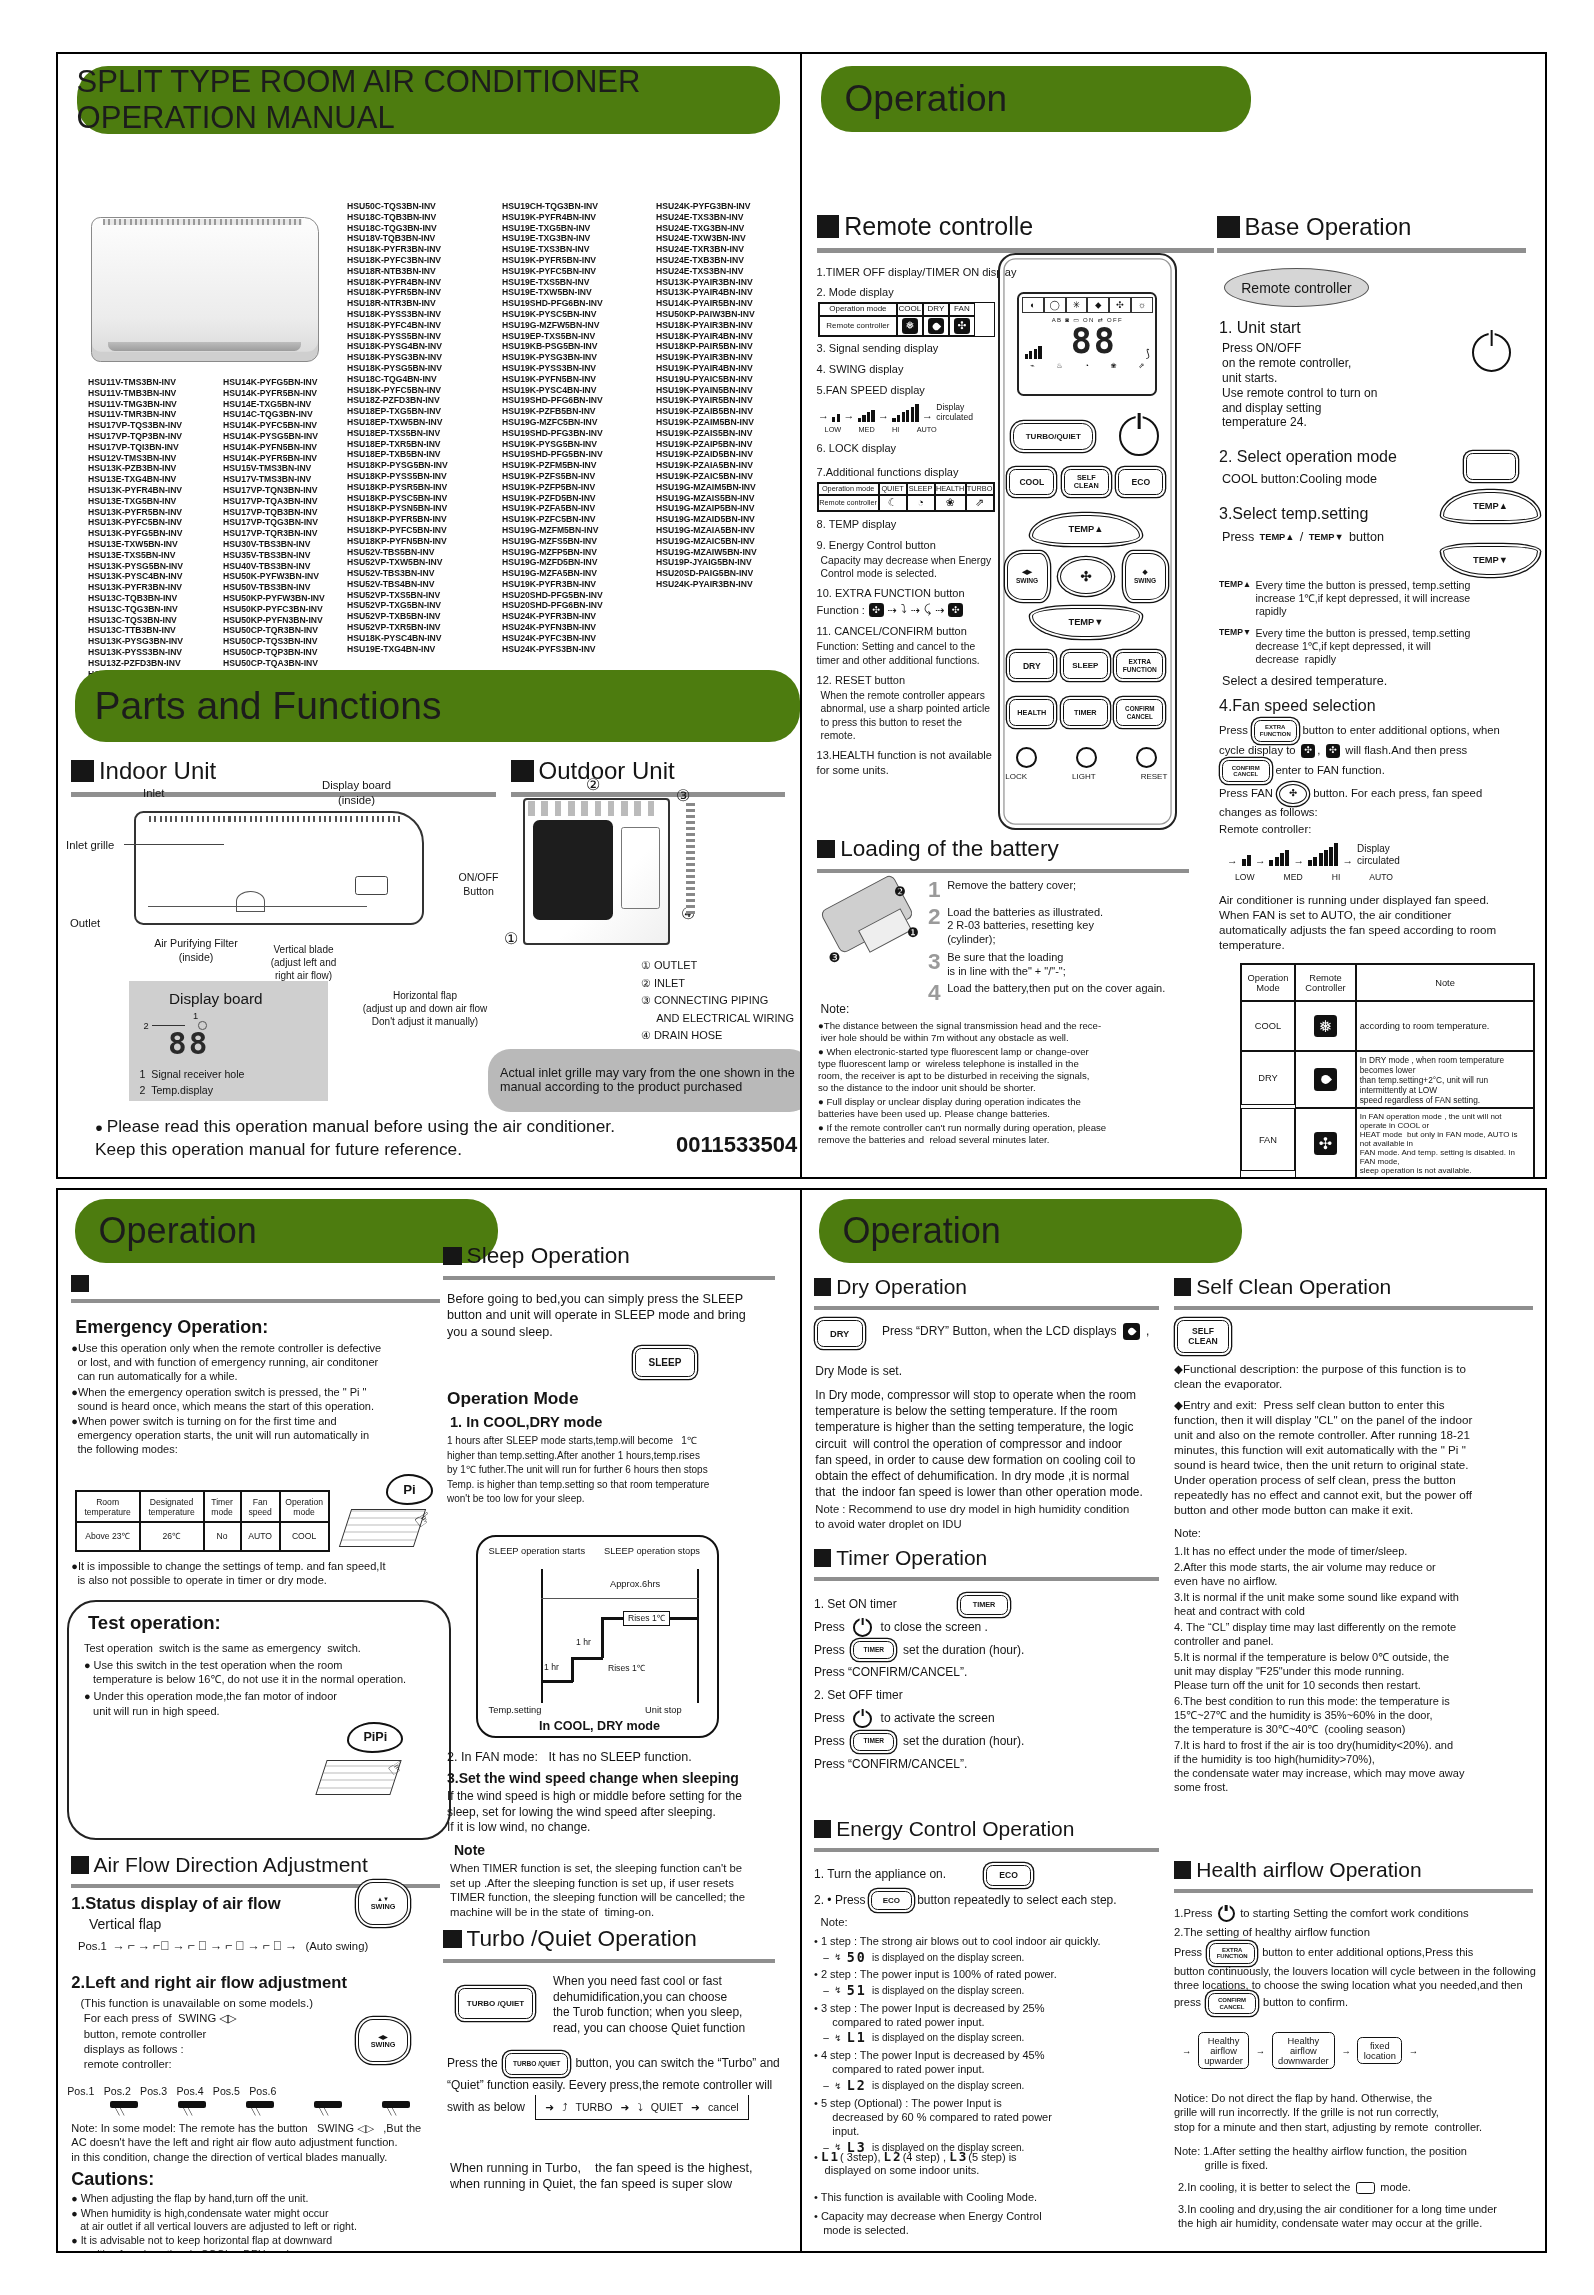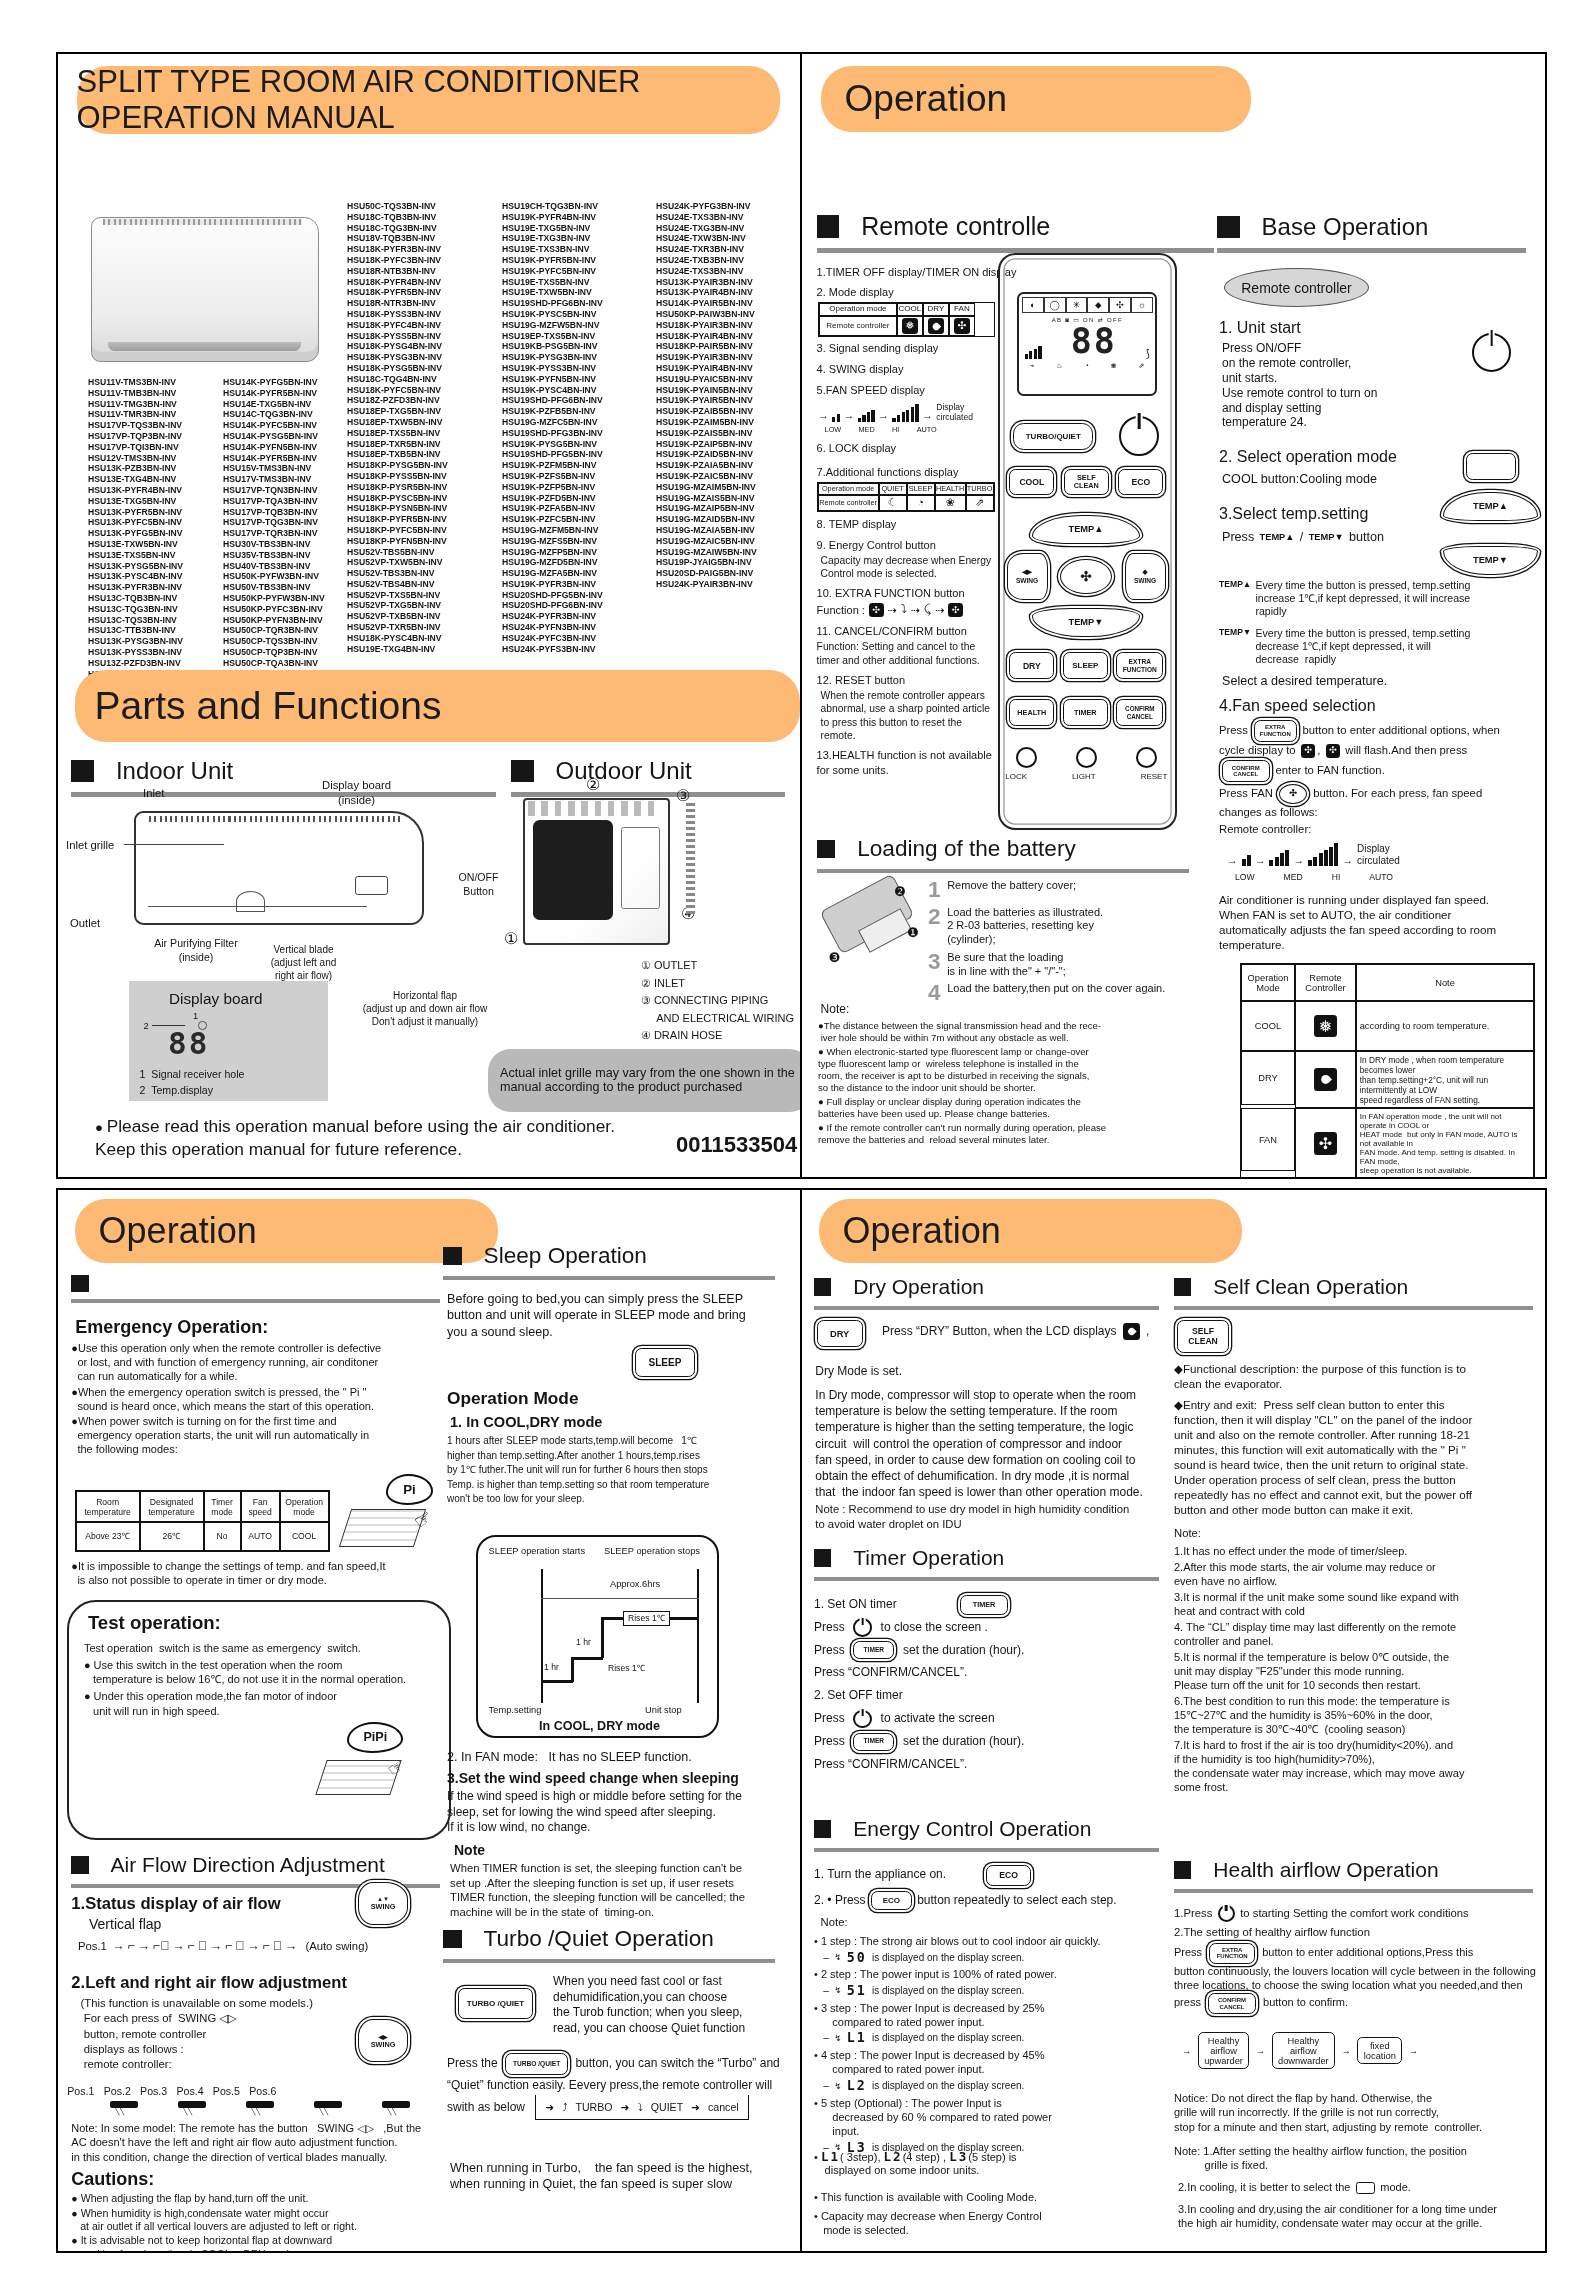--- a/index.html
+++ b/index.html
@@ -1,22 +1,22 @@
 <!DOCTYPE html>
 <html style="font-size:10.6px"><head>
 <meta charset="utf-8">
 <style>
   html,body{margin:0;padding:0;background:#e8e8e8;}
   .page{position:relative;width:1594px;height:2295px;background:#fff;font-family:"Liberation Sans",sans-serif;color:#151515;}
   .cell{position:absolute;border:2px solid #000;background:#fff;overflow:hidden;}
   .abs{position:absolute;}
   .t{position:absolute;white-space:pre-wrap;line-height:1.3;}
   .b{font-weight:bold;}
-  .ban{position:absolute;background:#fdba74;border-radius:31px;display:flex;align-items:center;justify-content:center;color:#1c1c1c;}
-  .hd{position:absolute;display:flex;align-items:center;gap:22px;border-bottom:5.3px solid #8f8f8f;padding-bottom:6.6px;font-size:24px;}
+  .ban{position:absolute;background:#4d7c0f;border-radius:31px;display:flex;align-items:center;justify-content:center;color:#1c1c1c;}
+  .hd{position:absolute;display:flex;align-items:center;gap:5px;border-bottom:5.3px solid #8f8f8f;padding-bottom:6.6px;font-size:24px;}
   .hd .sq{width:22.6px;height:22.6px;background:#161616;flex:0 0 auto;}
   .tile{display:inline-flex;align-items:center;justify-content:center;background:#111;color:#fff;border-radius:3.3px;}
   .drop{display:inline-block;background:#fff;border-radius:50% 0 50% 50%;transform:rotate(45deg);}
   .seg{font-family:"DejaVu Sans Mono",monospace;font-weight:bold;letter-spacing:2px;}
   .btn2{display:inline-flex;align-items:center;justify-content:center;text-align:center;border:1.3px solid #111;border-radius:6.6px;background:#fff;font-weight:bold;box-shadow:0 0 0 2px #fff,0 0 0 3.3px #111;white-space:pre;}
   .pwr{display:inline-block;border:2.7px solid #111;border-radius:50%;position:relative;}
   .pwr::before{content:"";position:absolute;left:50%;top:-14%;transform:translateX(-50%);width:2.7px;height:45%;background:#111;box-shadow:0 0 0 2px #fff;}
   .oval{position:absolute;background:#d6d6d6;border:1.3px solid #555;border-radius:50%;display:flex;align-items:center;justify-content:center;}
   .grid{display:grid;border:1.3px solid #111;}
   .grid>div{border:0.7px solid #111;display:flex;align-items:center;justify-content:center;text-align:center;white-space:pre-wrap;}

